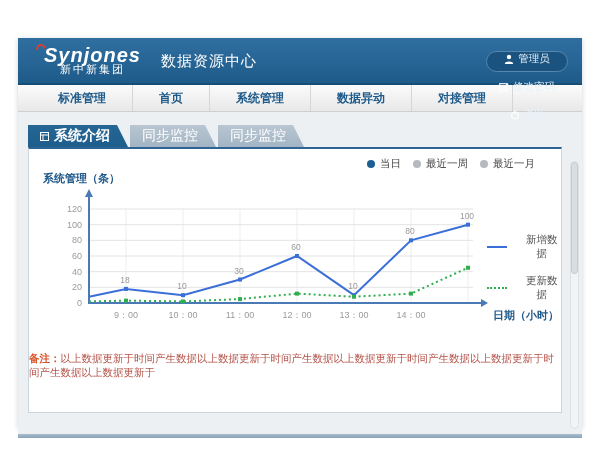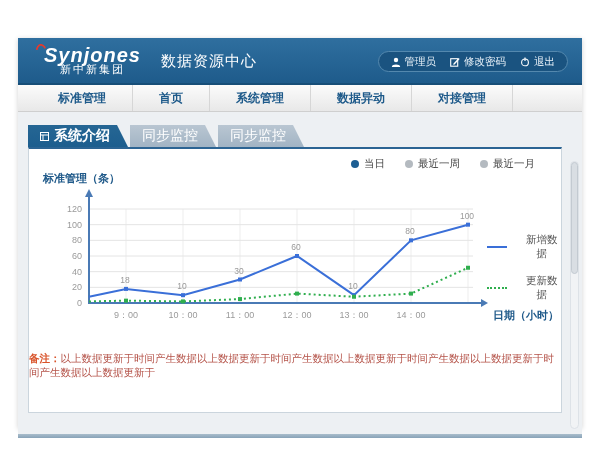--- a/index.html
+++ b/index.html
@@ -13,21 +13,21 @@
             border-bottom:2px solid #174e78; display:flex; align-items:center; position:relative; }
   .logo { margin-left:26px; color:#fff; text-align:center; position:relative; cursor:pointer; }
   .logo-en { font-weight:bold; font-style:italic; font-size:20px; letter-spacing:1px; line-height:16px; }
   .logo-cn { font-weight:normal; font-size:11px; letter-spacing:2px; line-height:12px; }
   .logo-swoosh { position:absolute; left:-8px; top:-3px; width:10px; height:10px;
                  border:2px solid transparent; border-left-color:#e23b2e; border-top-color:#e23b2e;
                  border-radius:50%; transform:rotate(35deg); }
   .app-title { color:#fff; font-size:15px; margin-left:20px; letter-spacing:1px; padding-top:2px; }
   .user-menu { position:absolute; right:14px; top:13px; height:21px; background:#1a5380;
                border:1px solid #5488ae; border-radius:11px; display:flex; align-items:center;
-               padding:0 12px; gap:14px; }
+               padding:0 12px; gap:14px;flex-direction:column; }
   .user-item { display:flex; align-items:center; gap:4px; color:#e8f1f8; font-size:10.5px; cursor:pointer; }
   .user-item svg { display:block; }
 
   
   .nav { height:27px; background:linear-gradient(#fbfbfb,#e8e8e8); border-bottom:1px solid #cfcfcf;
          display:flex; align-items:center; padding-left:14px; }
   .nav-item { font-size:12px; font-weight:bold; color:#1e5a8a; padding:0 26px; line-height:26px;
               border-right:1px solid #d6d6d6; cursor:pointer; }
 
   
@@ -35,21 +35,21 @@
   .tabs { display:flex; margin:13px 0 0 10px; height:22px; }
   .tab { height:22px; color:#fff; font-size:14px; display:flex; align-items:center; gap:5px;
          padding:0 18px 0 12px; margin-right:2px; cursor:pointer;
          clip-path:polygon(0 0, calc(100% - 11px) 0, 100% 100%, 0 100%);
          background:linear-gradient(#b9c6d2,#a2b4c4); }
   .tab.active { background:linear-gradient(#256694,#1d5e8e); font-weight:bold; }
   .panel { position:relative; margin:0 20px 0 10px; height:266px; background:#fff;
            border:1px solid #cbd5dd; border-top:2px solid #2c6493; }
 
   
-  .filters { position:absolute; top:8px; right:26px; display:flex; gap:20px;text-align:right; }
+  .filters { position:absolute; top:8px; right:26px; display:flex; gap:12px;text-align:right; }
   .filter { display:flex; align-items:center; gap:5px; font-size:10.5px; color:#444; cursor:pointer; }
   .filter .dot { width:8px; height:8px; border-radius:50%; background:#b4bac0; }
   .filter.selected .dot { background:#1d5e93; }
 
   .ylabel { position:absolute; top:22px; left:14px; font-size:11px; font-weight:bold; color:#205a8a; }
   #chart-svg { position:absolute; top:38px; left:0; }
 
   
   .legend { position:absolute; left:458px; top:84px; display:flex; flex-direction:column; gap:13px; }
   .legend-item { display:flex; align-items:center; gap:15px; font-size:10.5px; color:#555; cursor:pointer;text-align:center; }
@@ -139,21 +139,21 @@
           </div>
           <div class="filter">
             <span class="dot"></span>
             <span>最近一周</span>
           </div>
           <div class="filter">
             <span class="dot"></span>
             <span>最近一月</span>
           </div>
         </div>
-      <div class="ylabel">标准管理（条）</div>
+      <div class="ylabel">系统管理（条）</div>
       <svg id="chart-svg" width="532" height="140" viewBox="0 0 532 140">
           <line x1="97" y1="22" x2="97" y2="116" stroke="#ededed" stroke-width="1"></line>
           <line x1="154" y1="22" x2="154" y2="116" stroke="#ededed" stroke-width="1"></line>
           <line x1="211" y1="22" x2="211" y2="116" stroke="#ededed" stroke-width="1"></line>
           <line x1="268" y1="22" x2="268" y2="116" stroke="#ededed" stroke-width="1"></line>
           <line x1="325" y1="22" x2="325" y2="116" stroke="#ededed" stroke-width="1"></line>
           <line x1="382" y1="22" x2="382" y2="116" stroke="#ededed" stroke-width="1"></line>
           <line x1="439" y1="22" x2="439" y2="116" stroke="#ededed" stroke-width="1"></line>
           <line x1="60" y1="100.33333333333333" x2="444" y2="100.33333333333333" stroke="#e4e4e4" stroke-width="1"></line>
           <line x1="60" y1="84.66666666666667" x2="444" y2="84.66666666666667" stroke="#e4e4e4" stroke-width="1"></line>

